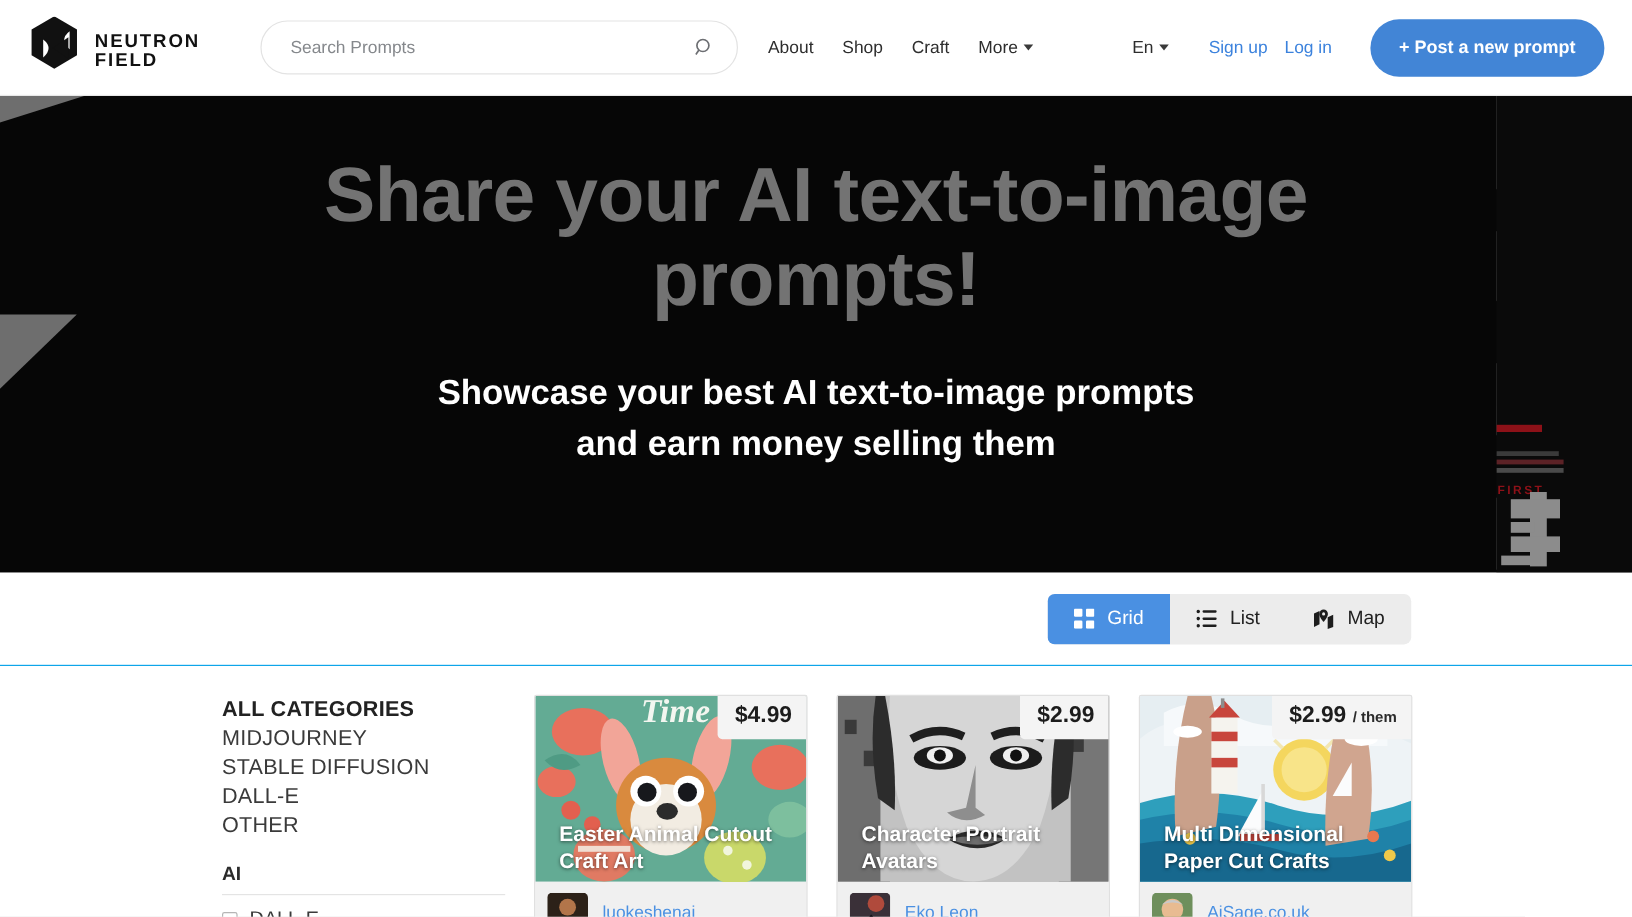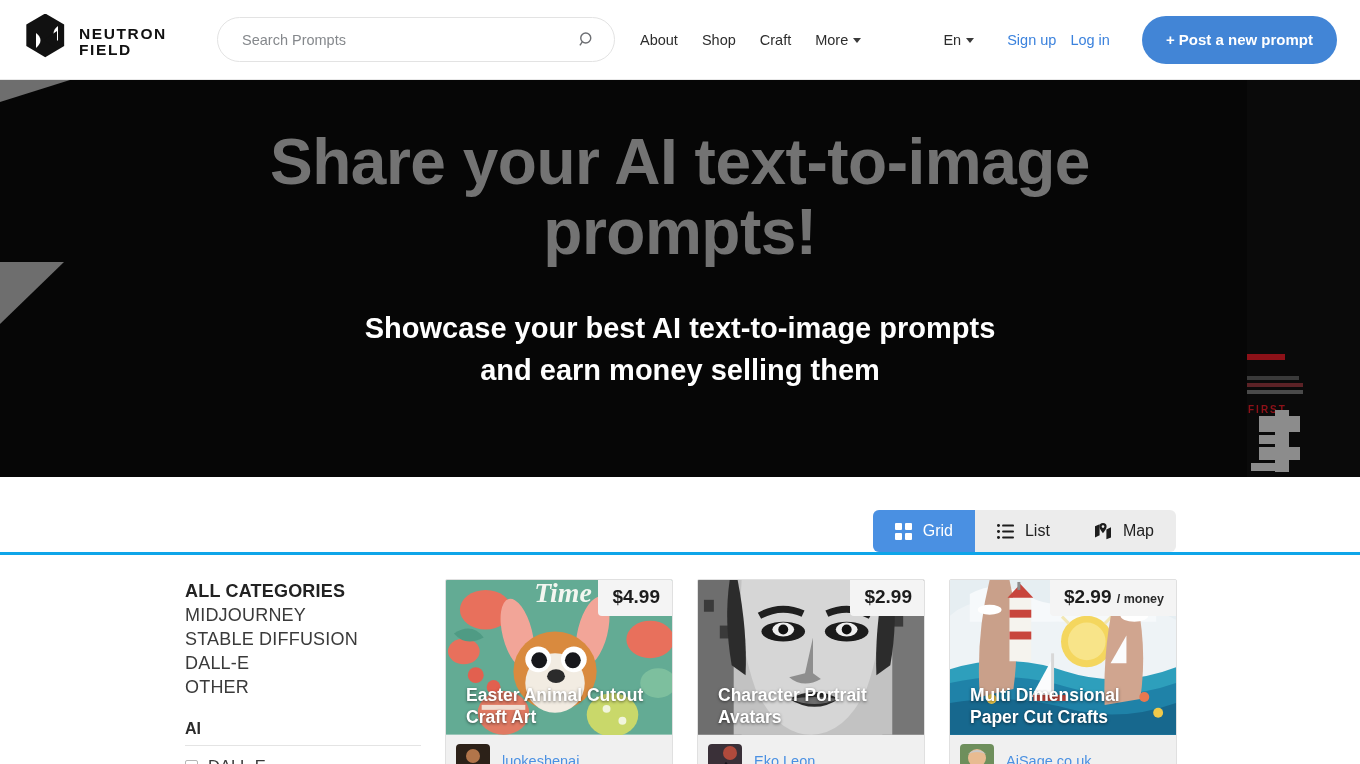--- a/index.html
+++ b/index.html
@@ -183,24 +183,24 @@
   .poster .pl-et b:nth-child(3){ width: 41px; height: 13px; margin-left: 8px;}
   .poster .pl-et b:nth-child(4){ width: 33px; height: 8px; margin-left: 0px;}
   .poster .pl-bar {
     position:absolute; left: 28px; top: 330px; width: 14px; height: 62px; background:#8c8c8c;
   }
 
   
   .toolbar-wrap {
     height: 78px;
     display: flex;
-    align-items: flex-end;
+    align-items: center;
     justify-content: flex-end;
     padding-right: 184px;
-    border-bottom: 3px solid #0ea5e9;
+    border-bottom: 1px solid #0ea5e9;
     background: #fff;
   }
   .viewtoggle {
     display: flex;
     background: #ececec;
     border-radius: 6px;
     overflow: hidden;
     height: 42px;
   }
   .vt-btn {
@@ -588,21 +588,21 @@
           <rect x="84" y="116" width="34" height="6" fill="#c8453c"></rect>
           <path d="M178 56 l0 28 l-16 0 z" fill="#fbfcfd"></path>
           <circle cx="42" cy="120" r="5" fill="#f0c94a"></circle>
           <circle cx="196" cy="118" r="5" fill="#e8784f"></circle>
           <circle cx="210" cy="134" r="5" fill="#f0c94a"></circle>
           <ellipse cx="186" cy="36" rx="14" ry="6" fill="#ffffff"></ellipse>
           <ellipse cx="40" cy="30" rx="12" ry="5" fill="#ffffff"></ellipse>
         </svg>
         <div class="price-tag">
           <span>$2.99</span>
-          <span class="price-unit">/ money</span>
+          <span class="price-unit">/ them</span>
         </div>
         <div class="card-title">Multi Dimensional Paper Cut Crafts</div>
       </div>
       <div class="card-foot">
         <div class="avatar">
           <svg width="34" height="34" viewBox="0 0 34 34">
             <rect width="34" height="34" fill="#6e8f5c"></rect>
             <rect x="0" y="22" width="34" height="12" fill="#dfe3e6"></rect>
             <circle cx="17" cy="14" r="9" fill="#e8bb91"></circle>
             <path d="M8 10 q9 -8 18 0 q-9 -4 -18 0z" fill="#c9c9c9"></path>

